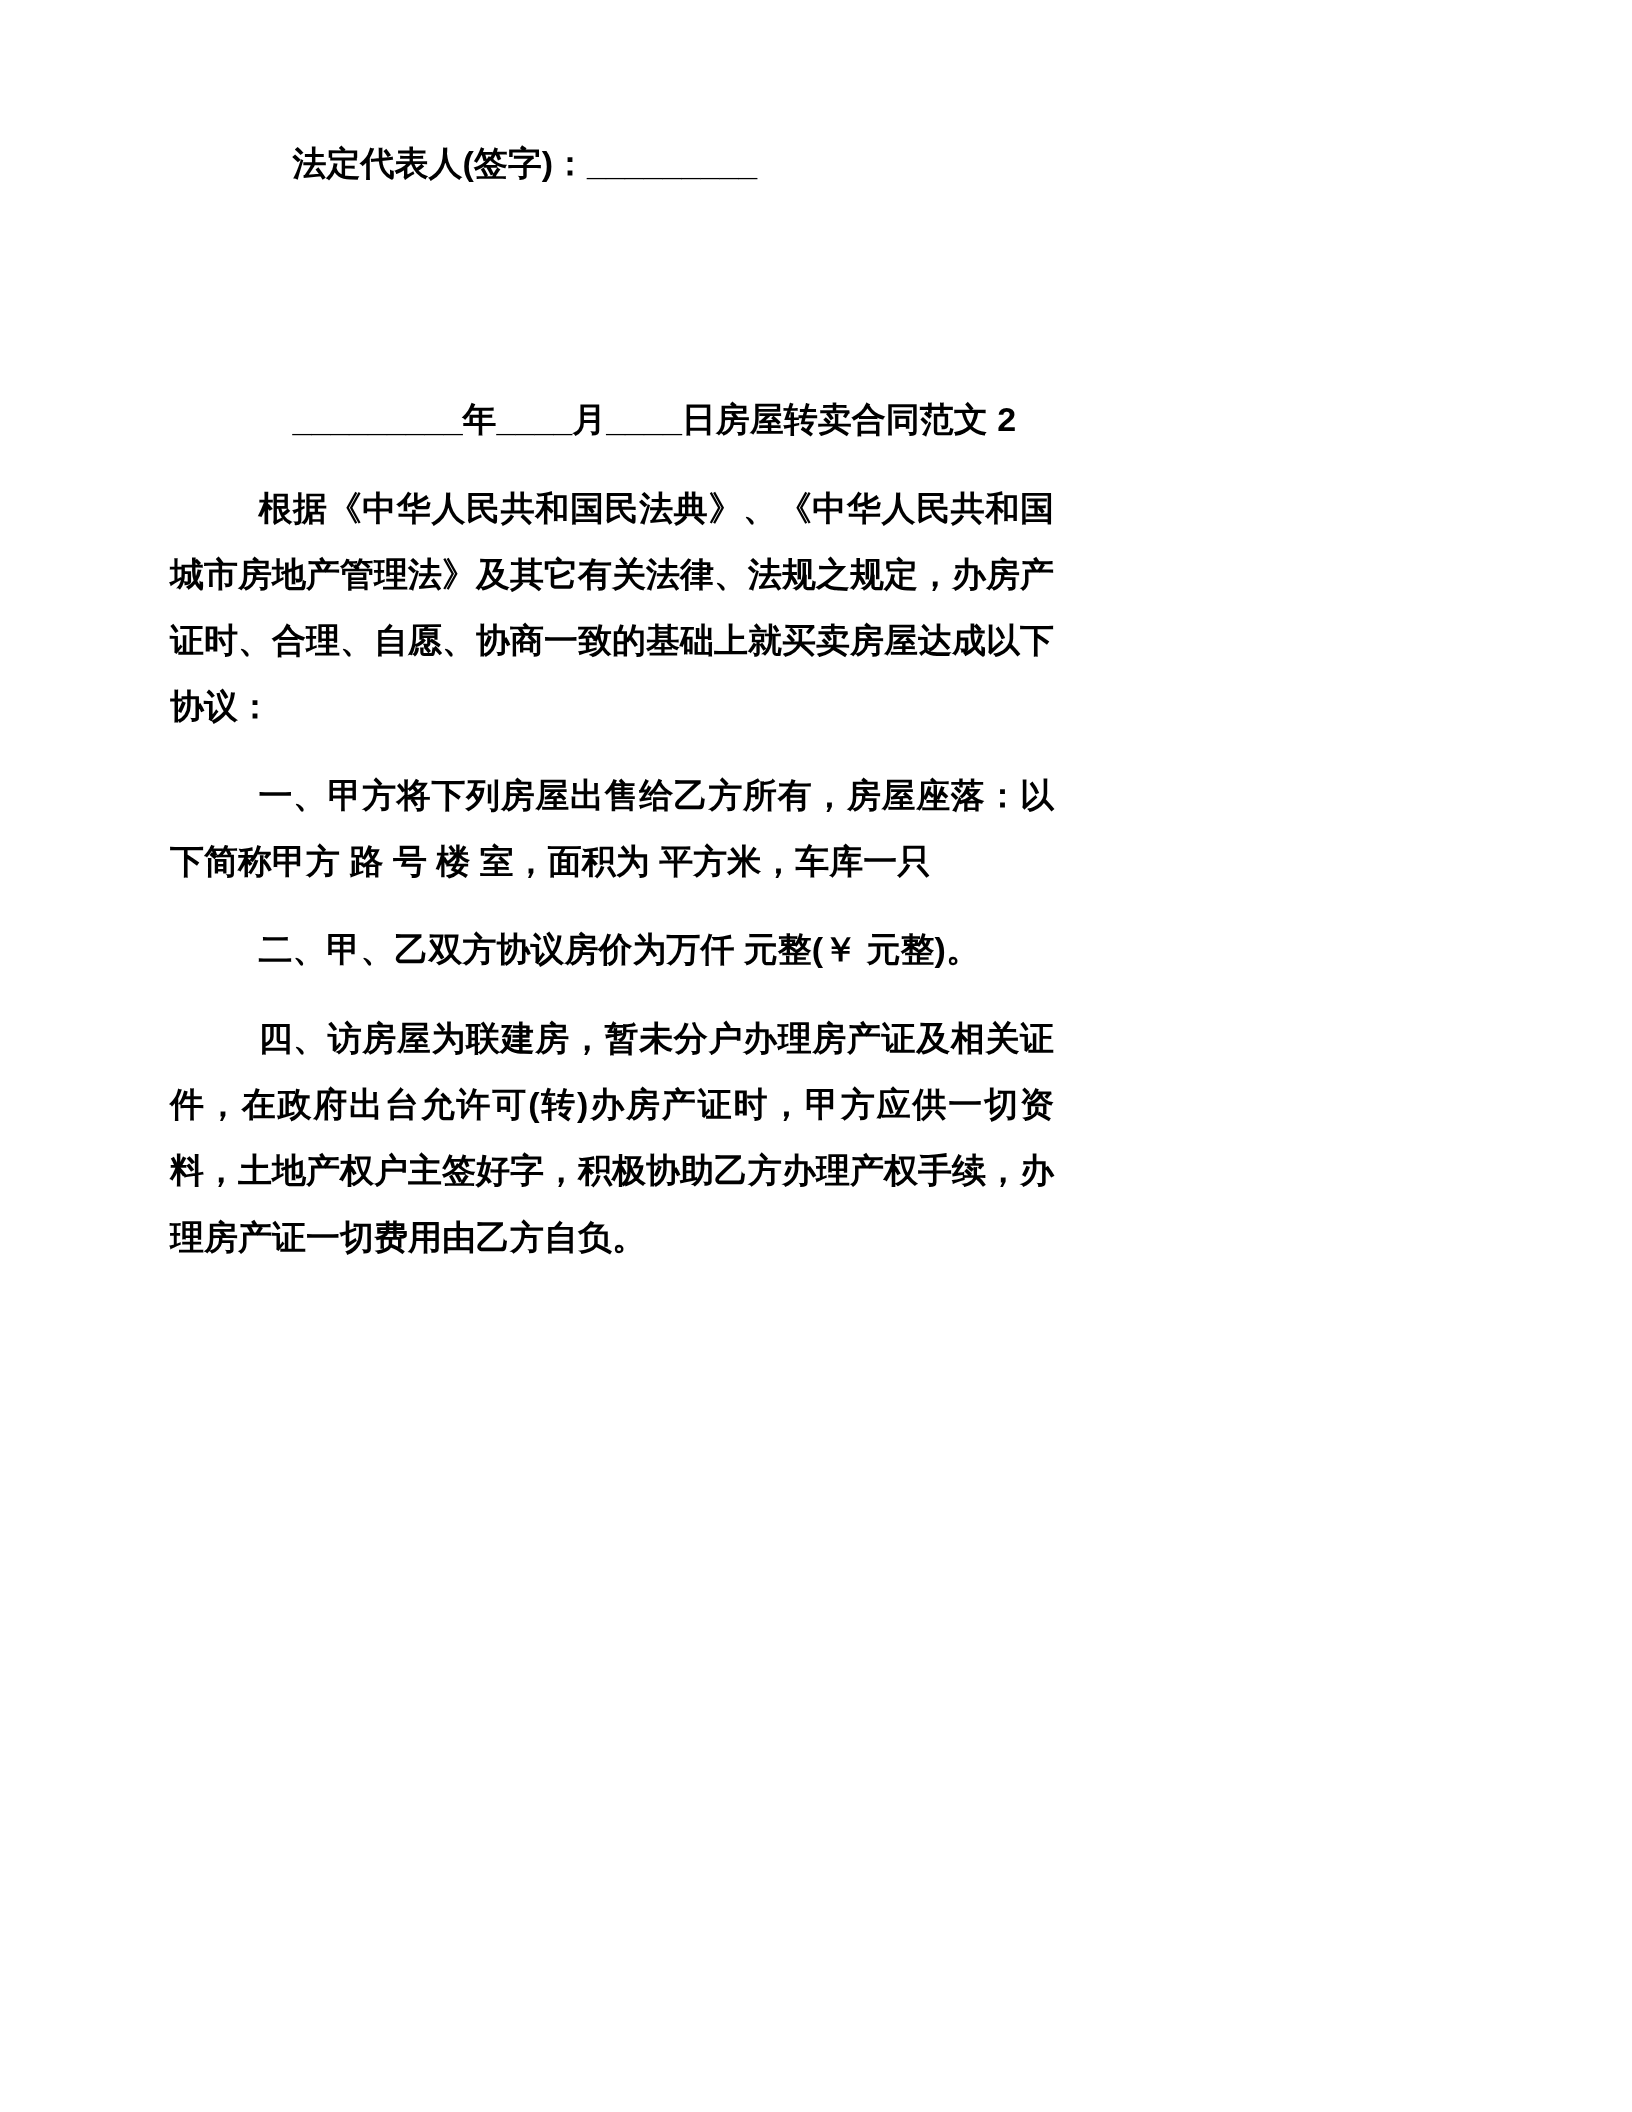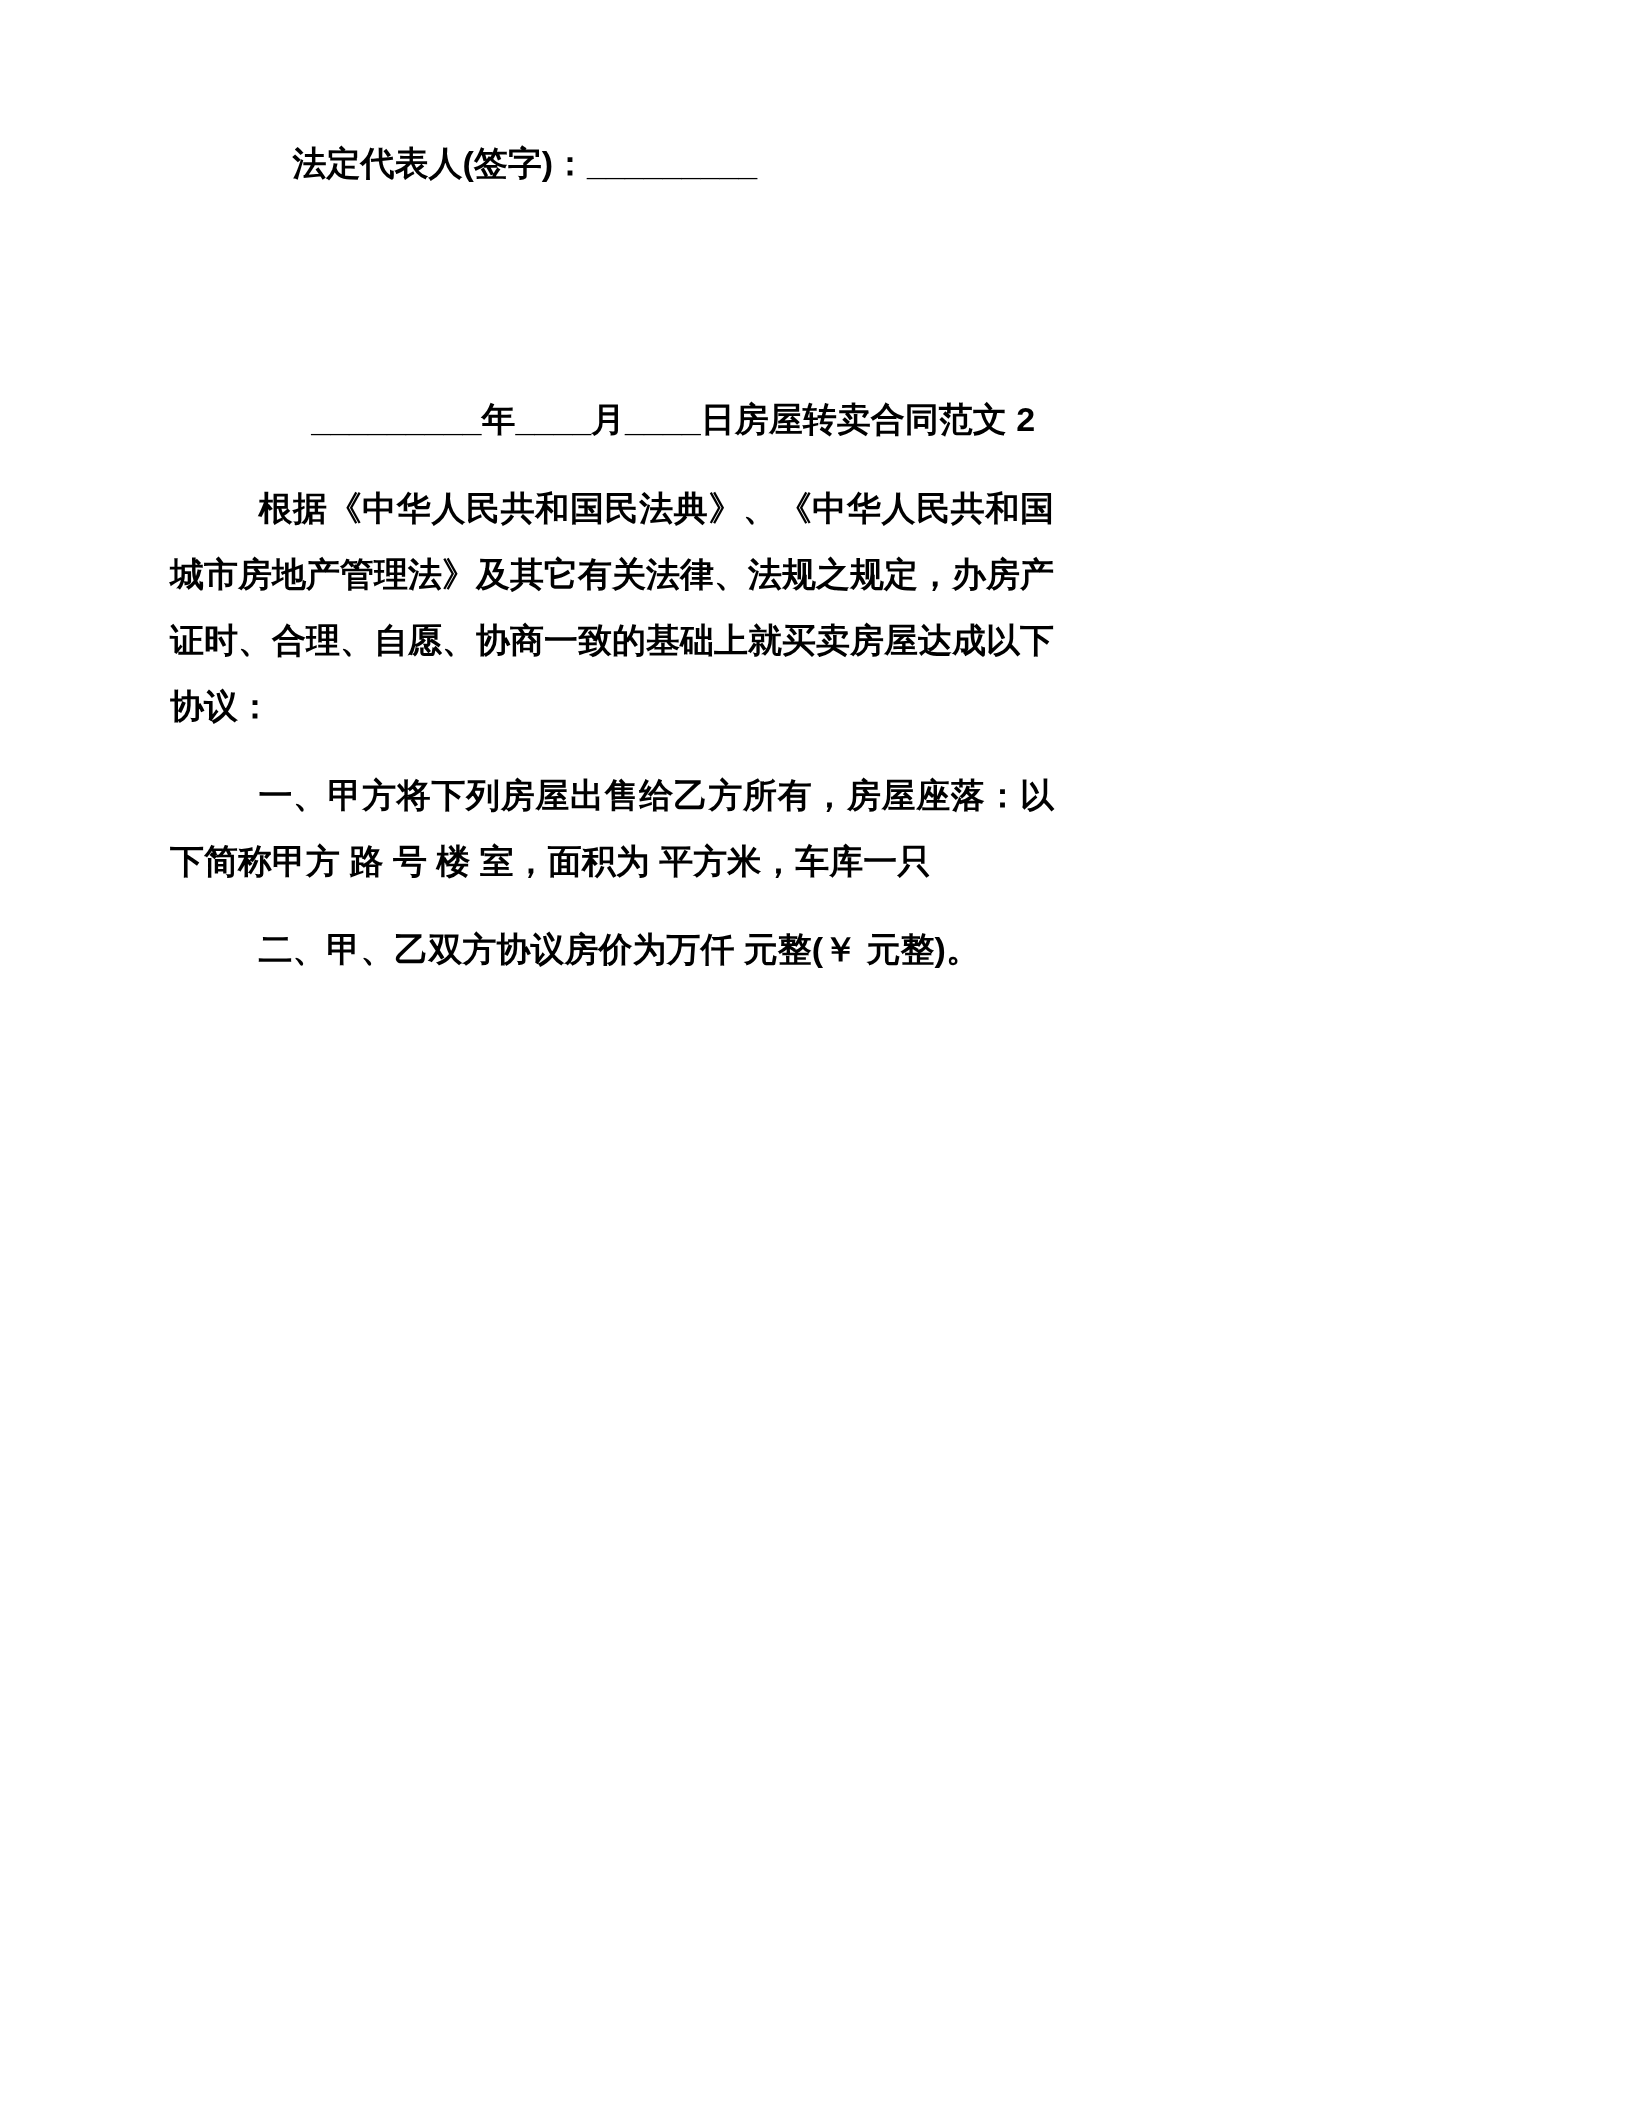--- a/index.html
+++ b/index.html
@@ -34,27 +34,27 @@
   }
   .para.signature {
     text-indent: 3.6em;
   }
   .para.date {
     text-indent: 2.5em;
   }
   .para.title {
     text-indent: 3.6em;
     margin-top: 190px;
-    text-align: center;
   }
 </style>
 </head>
 <body>
 
 <div class="page">
   <div class="content" id="doc-content">
       <p class="para signature">法定代表人(签字)：_________</p>
       <p class="para title">_________年____月____日房屋转卖合同范文 2</p>
       <p class="para body">根据《中华人民共和国民法典》、《中华人民共和国城市房地产管理法》及其它有关法律、法规之规定，办房产证时、合理、自愿、协商一致的基础上就买卖房屋达成以下协议：</p>
       <p class="para body">一、甲方将下列房屋出售给乙方所有，房屋座落：以下简称甲方 路 号 楼 室，面积为 平方米，车库一只</p>
       <p class="para body">二、甲、乙双方协议房价为万仟 元整(￥ 元整)。</p>
+      <p class="para body">四、访房屋为联建房，暂未分户办理房产证及相关证件，在政府出台允许可(转)办房产证时，甲方应供一切资料，土地产权户主签好字，积极协助乙方办理产权手续，办理房产证一切费用由乙方自负。</p>
     </div>
 </div>
 
 </body></html>

